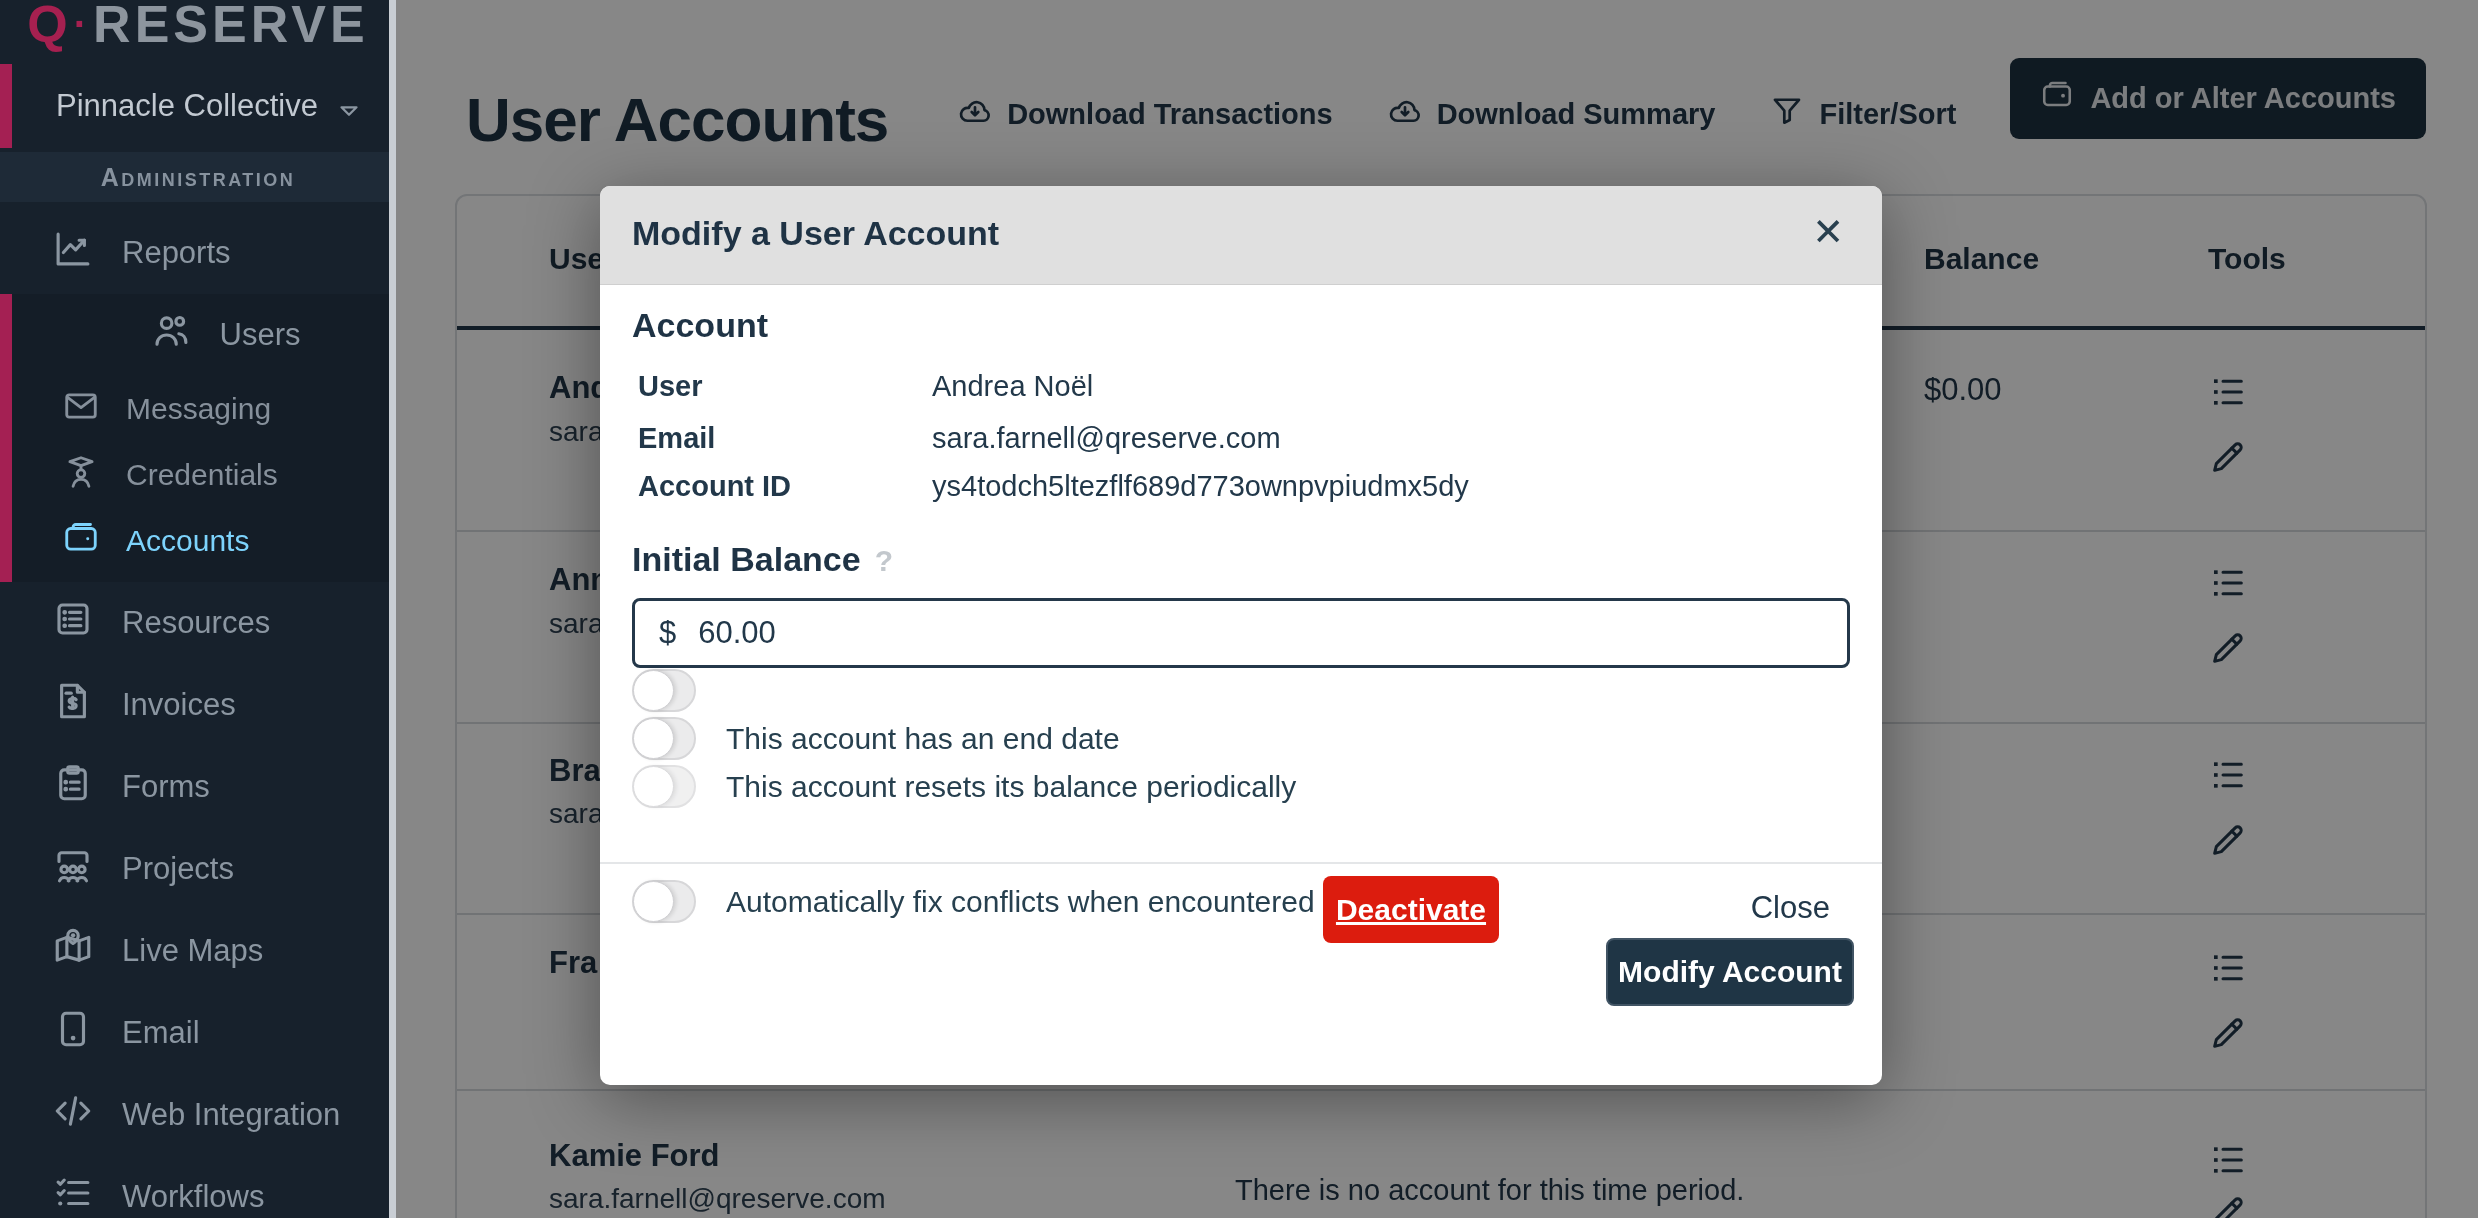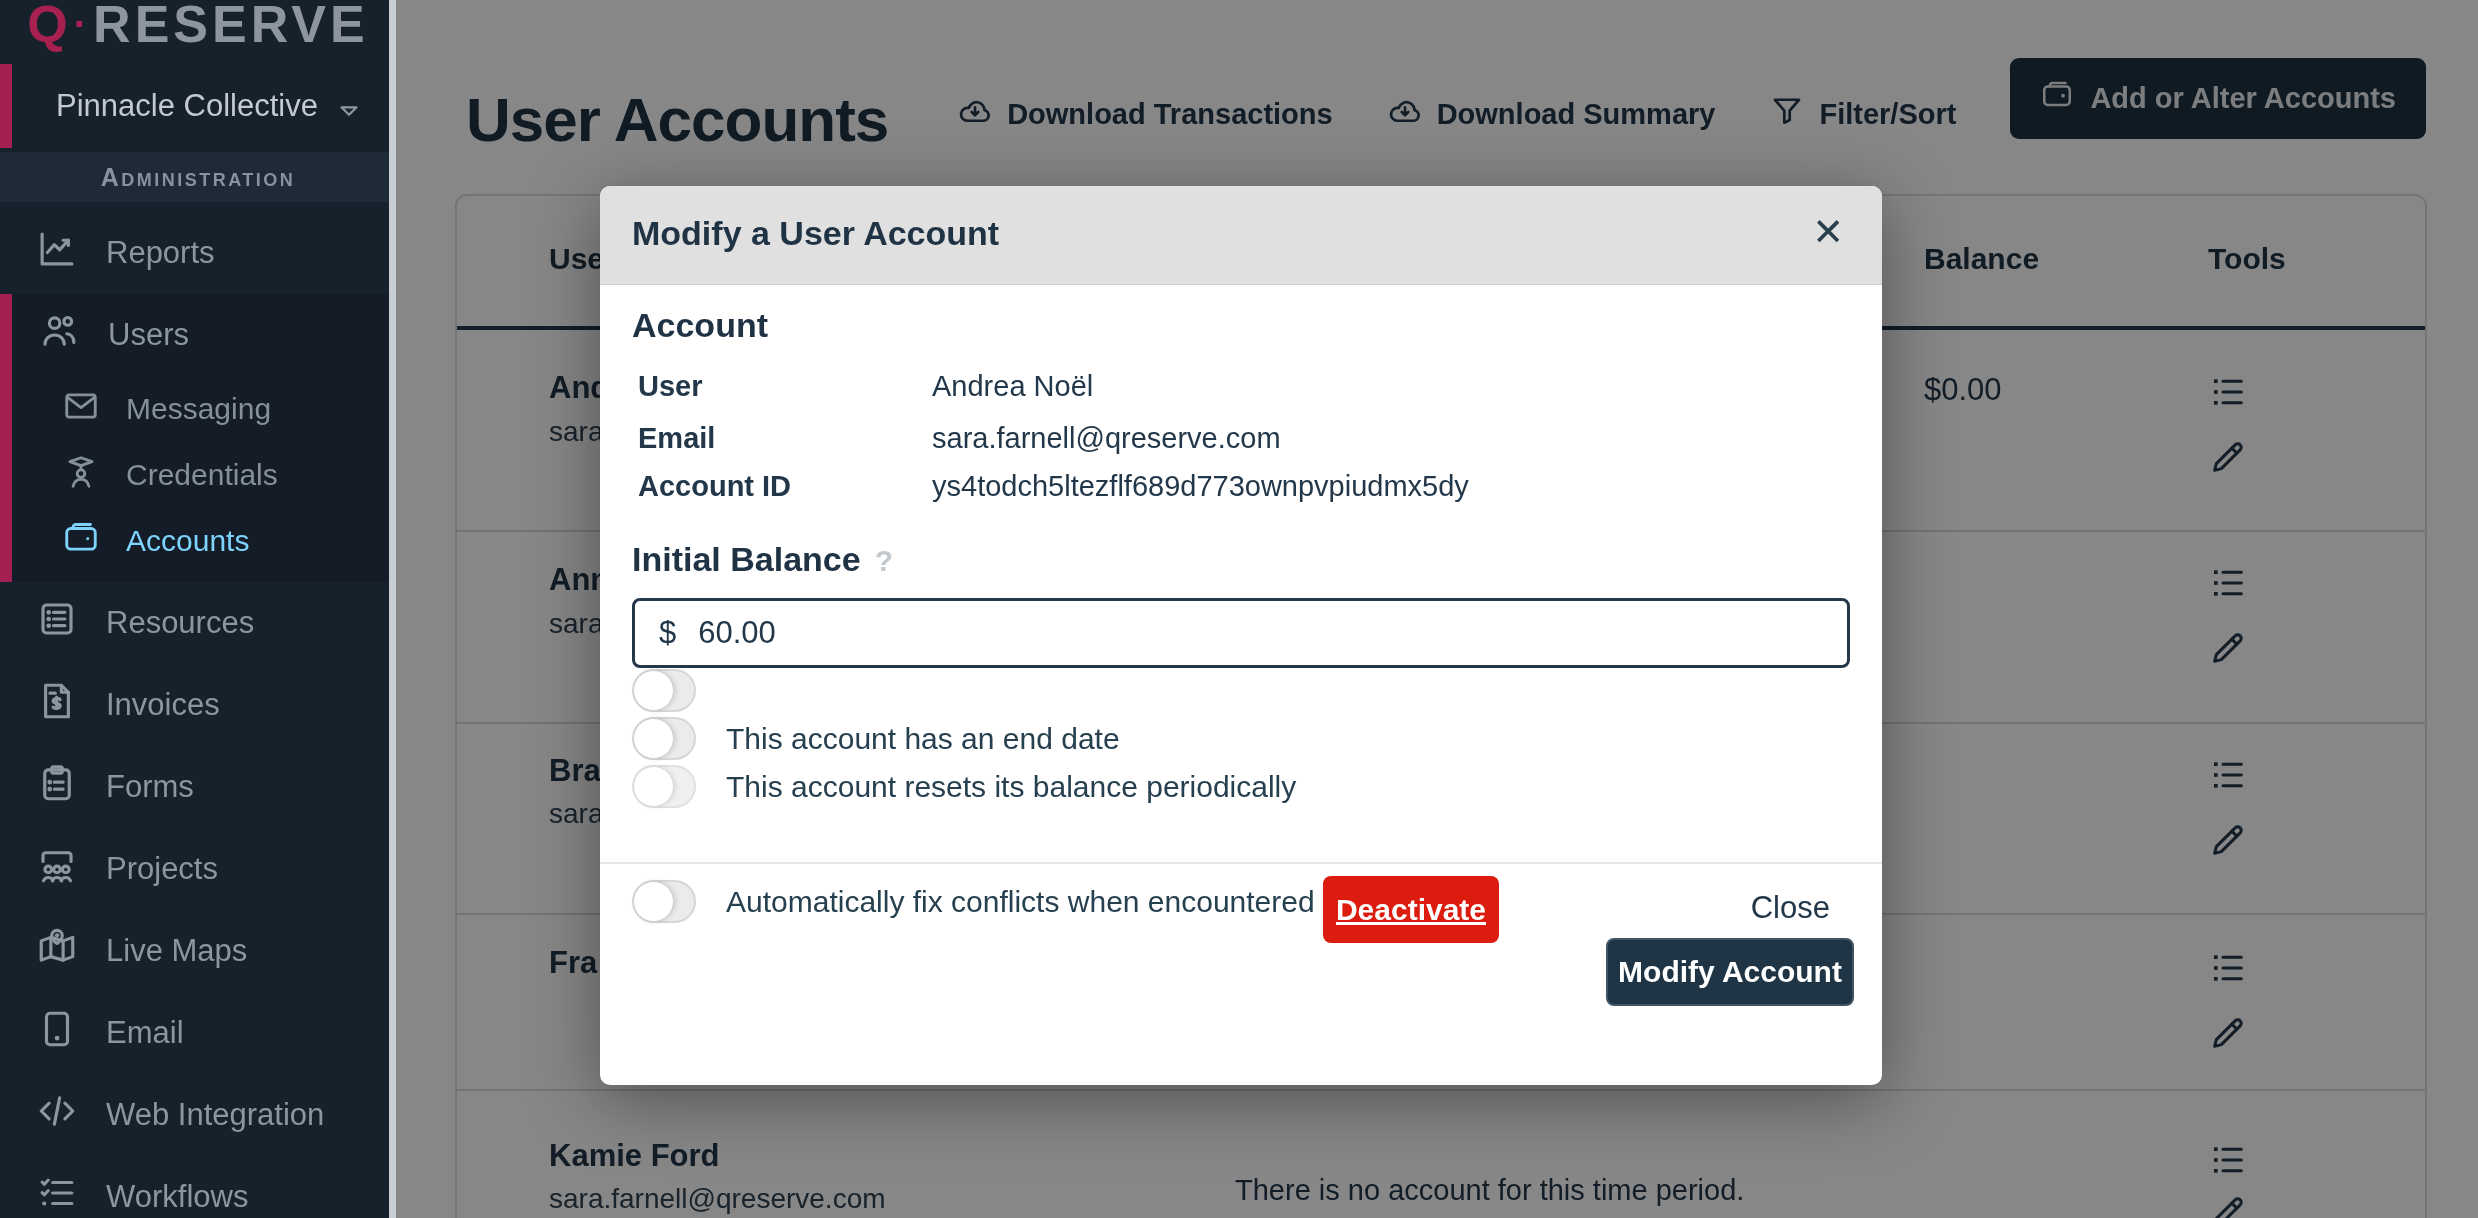--- a/index.html
+++ b/index.html
@@ -11,24 +11,24 @@
   .logo{margin-top:-6px;text-align:center;font-size:52px;font-weight:800;letter-spacing:4px;color:#8d959e;white-space:nowrap;}
   .logo .q{color:#a62050;}
   .logo .dot{color:#a62050;font-size:40px;vertical-align:4px;padding:0 2px;}
   .org-row{position:relative;height:92px;margin-top:6px;display:flex;align-items:center;
     padding-left:56px;color:#c2c9d1;font-size:31px;}
   .org-row::before{content:"";position:absolute;left:0;top:4px;bottom:4px;width:12px;background:#a42053;}
   .org-chevron{position:absolute;right:32px;top:36px;color:#8b96a1;}
   .admin-label{height:50px;background:#1e2a37;display:flex;align-items:center;justify-content:center;
     color:#87929e;font-weight:bold;font-size:25px;letter-spacing:2.5px;font-variant:small-caps;}
   .nav{padding-top:10px;color:#8b96a1;}
-  .nav-item{display:flex;align-items:center;height:82px;padding-left:36px;gap:28px;font-size:31px;cursor:pointer;}
+  .nav-item{display:flex;align-items:center;height:82px;padding-left:36px;gap:28px;font-size:31px;cursor:pointer;margin-left:16px;}
   .nav-item svg{width:42px;height:42px;flex:none;}
   .nav-group{background:#141d27;border-left:12px solid #a42053;padding-bottom:8px;}
-  .nav-group .nav-item{padding-left:26px;}
+  .nav-group .nav-item{padding-left:26px;justify-content:center;}
   .nav-sub{display:flex;align-items:center;height:66px;padding-left:50px;gap:26px;font-size:30px;color:#86909b;cursor:pointer;}
   .nav-sub svg{width:38px;height:38px;flex:none;}
   .nav-sub.current{color:#7dd3fc;}
   .scroll-strip{position:absolute;right:0;top:0;width:7px;height:100%;background:#c9ced4;}
 
   
   .main{position:absolute;left:396px;top:0;right:0;bottom:0;background:#fff;}
   .page-title{position:absolute;left:70px;top:42px;font-size:62px;font-weight:800;color:#1f3345;letter-spacing:-1px;}
   .actions{position:absolute;right:52px;top:58px;display:flex;align-items:center;gap:54px;
     color:#22384a;font-weight:bold;font-size:29px;}

